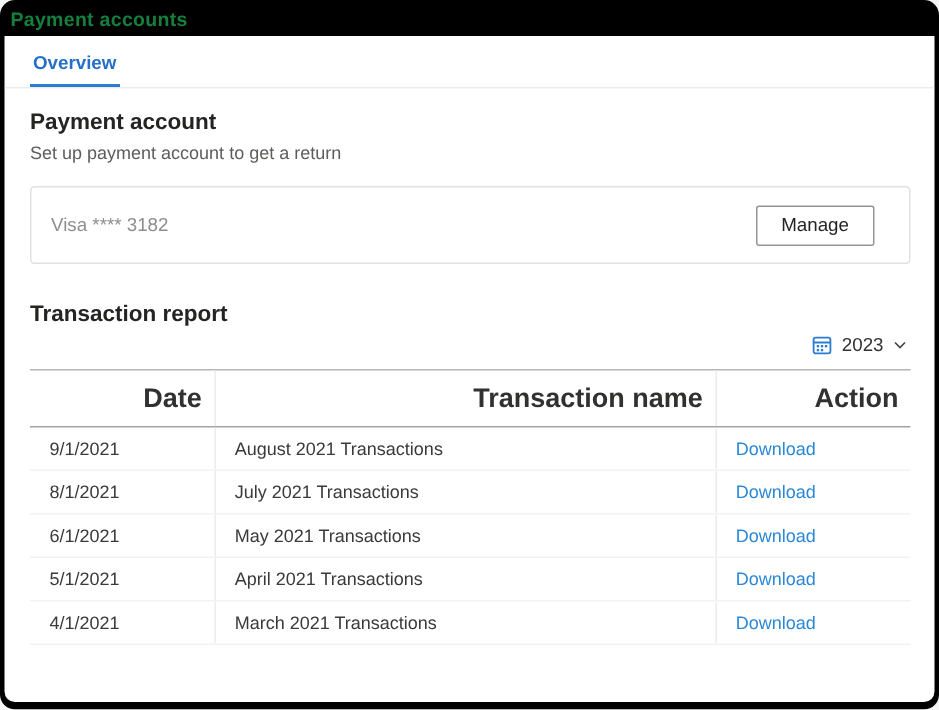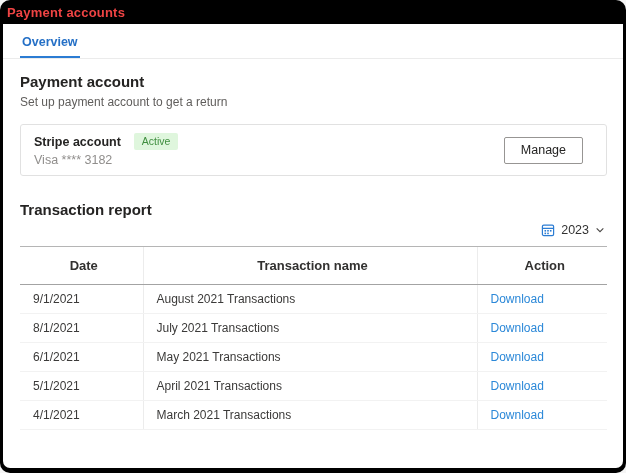--- a/index.html
+++ b/index.html
@@ -13,21 +13,21 @@
     background: #000;
     border-radius: 10px;
     overflow: hidden;
     position: relative;
     padding: 0 3px 5px 3px;
   }
   .titlebar {
     height: 24px;
     display: flex; align-items: center;
     padding-left: 4px;
-    color: #ef4444;
+    color: #15803d;
     font-size: 13px; font-weight: 700;
     letter-spacing: 0.2px;
   }
   .content {
     background: #ffffff;
     height: 444px;
     border-radius: 0 0 7px 7px;
     overflow: hidden;
   }
   
@@ -98,22 +98,22 @@
   
   table.tx {
     margin-top: 6px;
     width: 100%;
     border-collapse: collapse;
     table-layout: fixed;
   }
   table.tx col.c-date { width: 123px; }
   table.tx col.c-name { width: 334px; }
   table.tx thead th {
-    text-align: center;
-    font-size: 13px; font-weight: 700; color: #323130;
+    text-align: right;
+    font-size: 18px; font-weight: 700; color: #323130;
     padding: 7px 8px 7px 13px;
     border-top: 1px solid #b5b5b5;
     border-bottom: 1px solid #a3a3a3;
     height: 38px;
   }
   table.tx th + th, table.tx td + td { border-left: 1px solid #ececec; }
   table.tx tbody td {
     font-size: 12px; color: #3b3a39;
     padding: 7px 8px 7px 13px;
     border-bottom: 1px solid #f2f2f2;
@@ -138,24 +138,20 @@
     <div class="tabbar">
       <div class="tab">Overview</div>
     </div>
 
     <div class="section">
       <div class="h-section pa-heading">Payment account</div>
       <div class="pa-sub">Set up payment account to get a return</div>
 
       <div class="card">
         <div class="card-left">
-          <div class="card-name-row">
-            <span class="card-name">Stripe account</span>
-            <span class="badge">Active</span>
-          </div>
           <span class="card-detail">Visa **** 3182</span>
         </div>
         <button class="btn">Manage</button>
       </div>
 
       <div class="h-section tr-heading">Transaction report</div>
 
       <div class="year-row">
         <div class="year-picker">
           <span>

